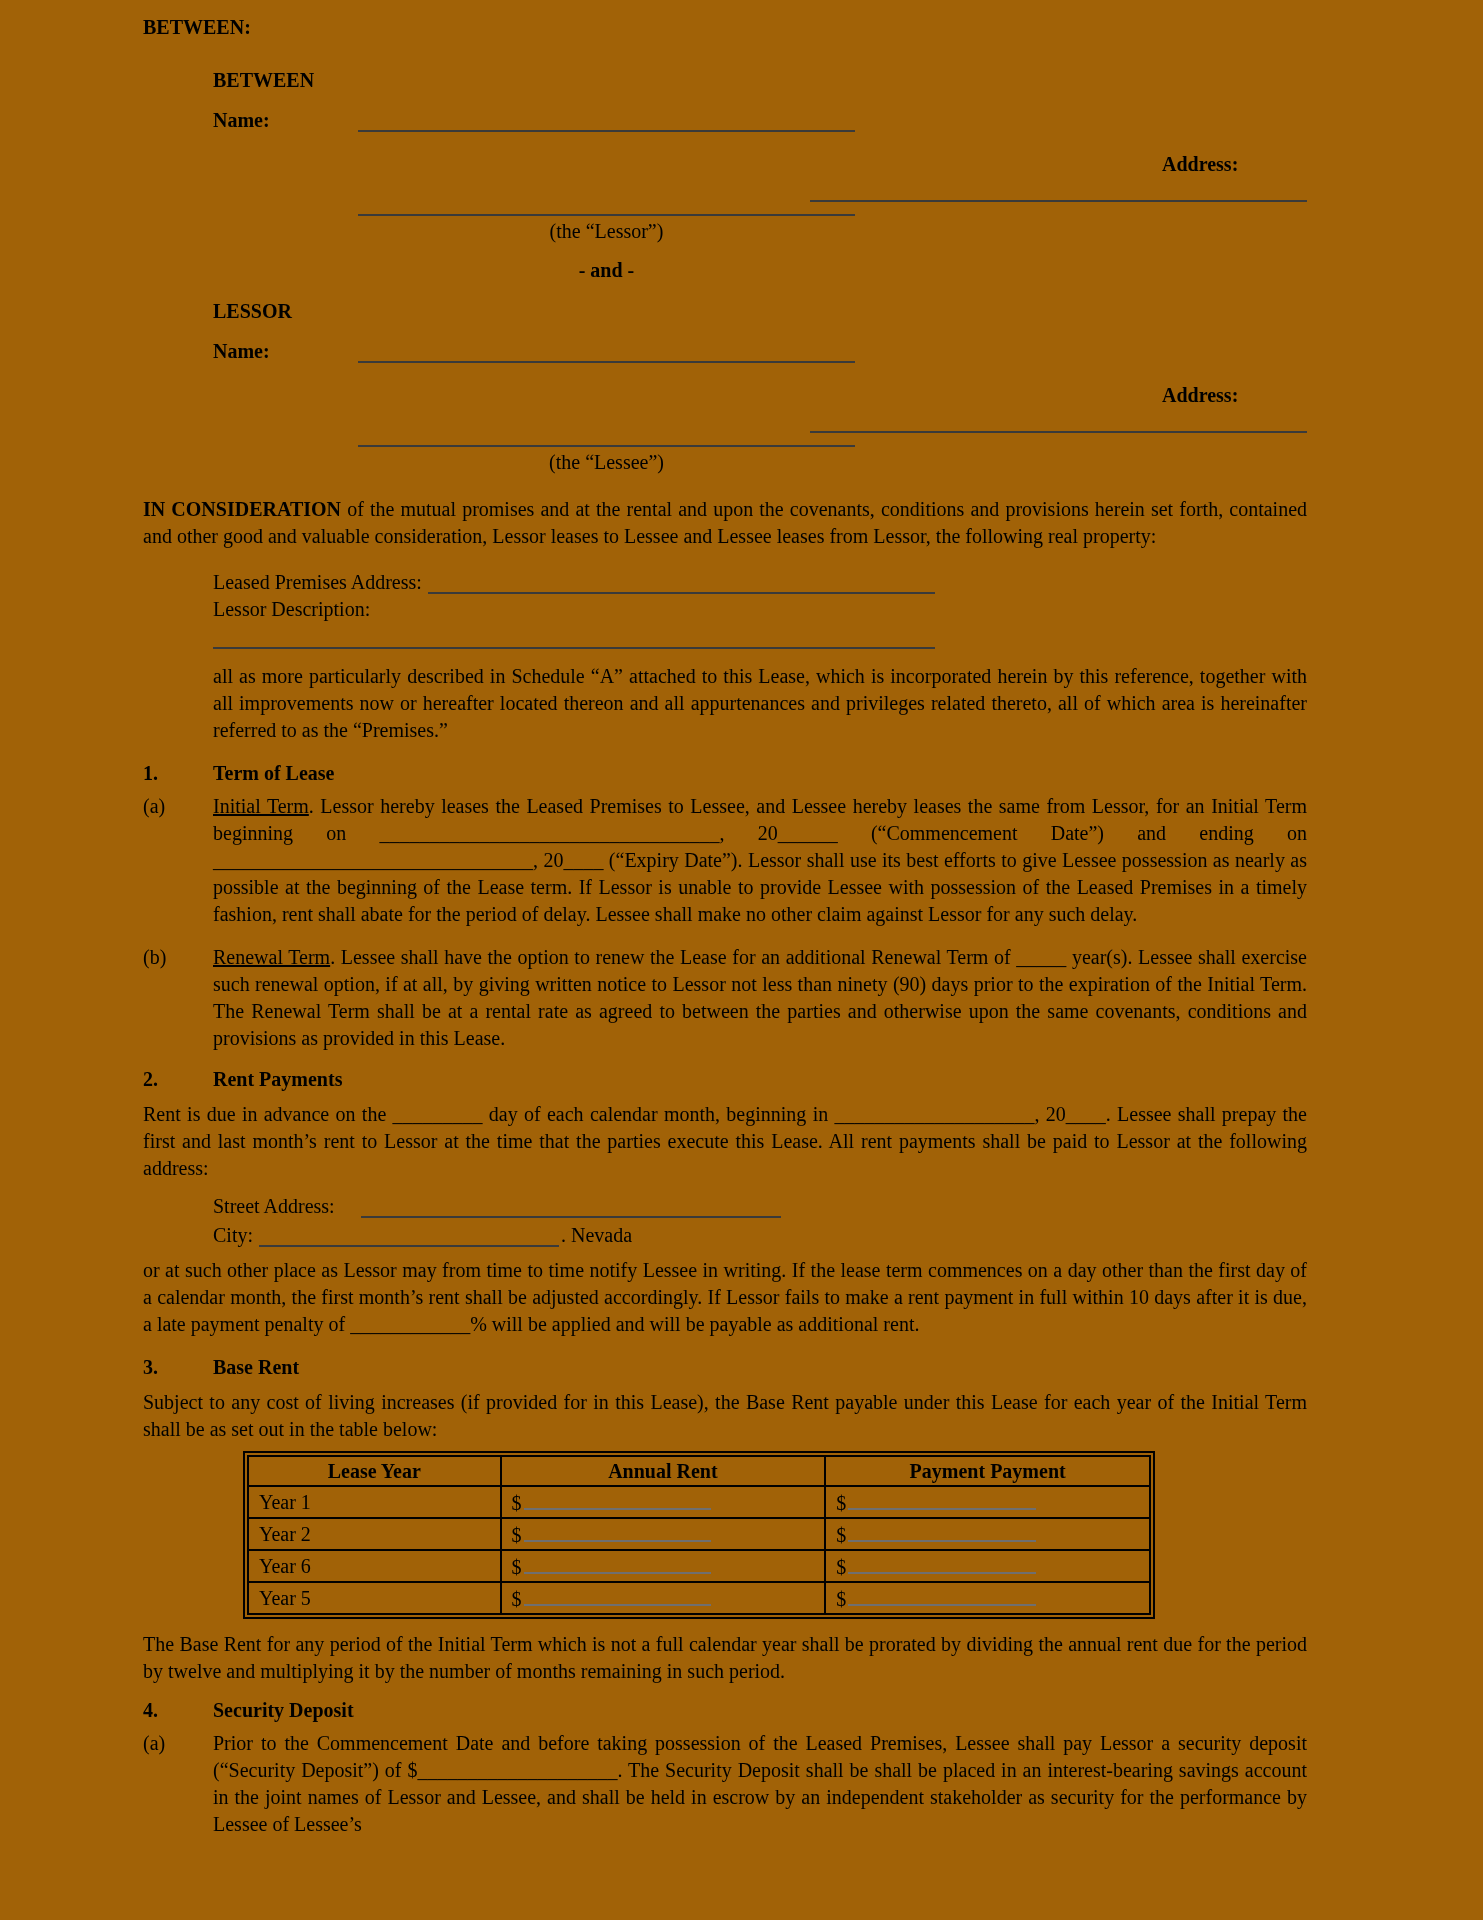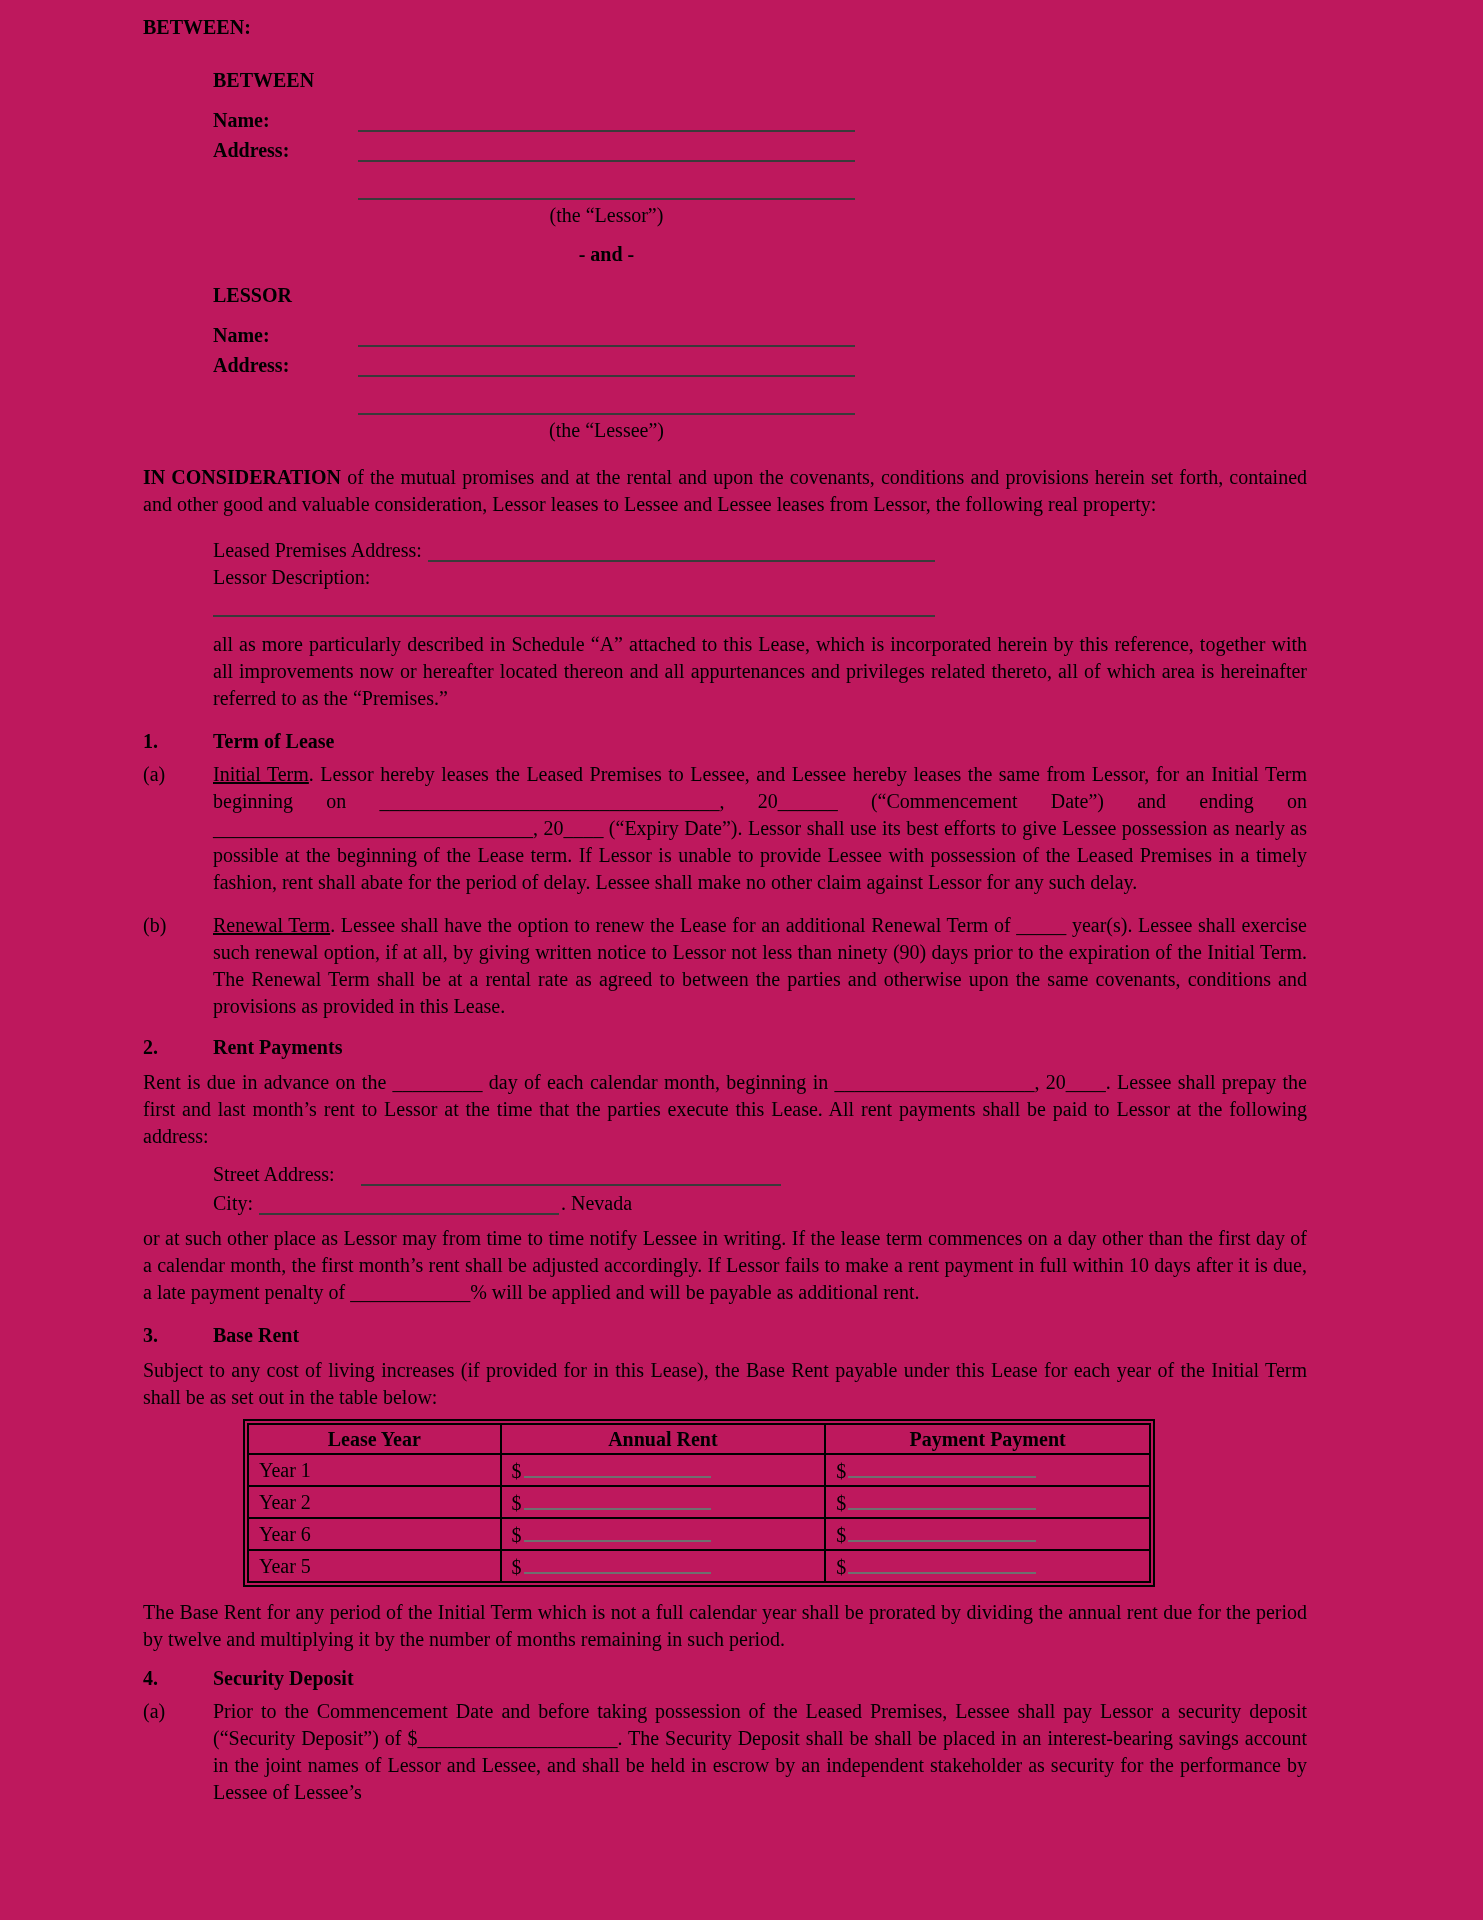--- a/index.html
+++ b/index.html
@@ -1,32 +1,32 @@
 <!DOCTYPE html>
 <html><head>
 <meta charset="utf-8">
 <style>
   html,body{margin:0;padding:0;background:#ffffff;}
   .page{
     position:relative;
     width:1483px;height:1920px;
     overflow:hidden;
-    background:#be185d;
+    background:#a16207;
     font-family:"Liberation Serif","DejaVu Serif",serif;
     font-size:20px;line-height:27px;color:#000;
     box-sizing:border-box;
     padding:14px 176px 0 143px;
   }
   .bold{font-weight:bold;}
   .para{text-align:justify;}
   
   .party{margin-left:70px;}
   .party-heading{font-weight:bold;margin-top:26px;}
   .field-row{display:flex;align-items:flex-end;margin-top:12px;height:26px;line-height:24px;}
-  .field-row.tight{margin-top:4px;}
+  .field-row.tight{margin-top:20px;flex-direction:column;}
   .field-label{width:145px;font-weight:bold;flex:0 0 auto;}
   .field-line{flex:0 0 auto;width:497px;border-bottom:2px solid #3a3a3a;height:24px;}
   .line-only-row{margin-left:215px;margin-top:12px;height:26px;}
   .line-only-row .field-line{display:block;width:497px;height:24px;}
   .designation{margin-left:215px;width:497px;text-align:center;margin-top:2px;}
   .and-sep{margin-left:215px;width:497px;text-align:center;font-weight:bold;margin-top:12px;}
   
   .consideration{margin-top:20px;}
   
   .premises{margin-left:70px;margin-top:18px;}

